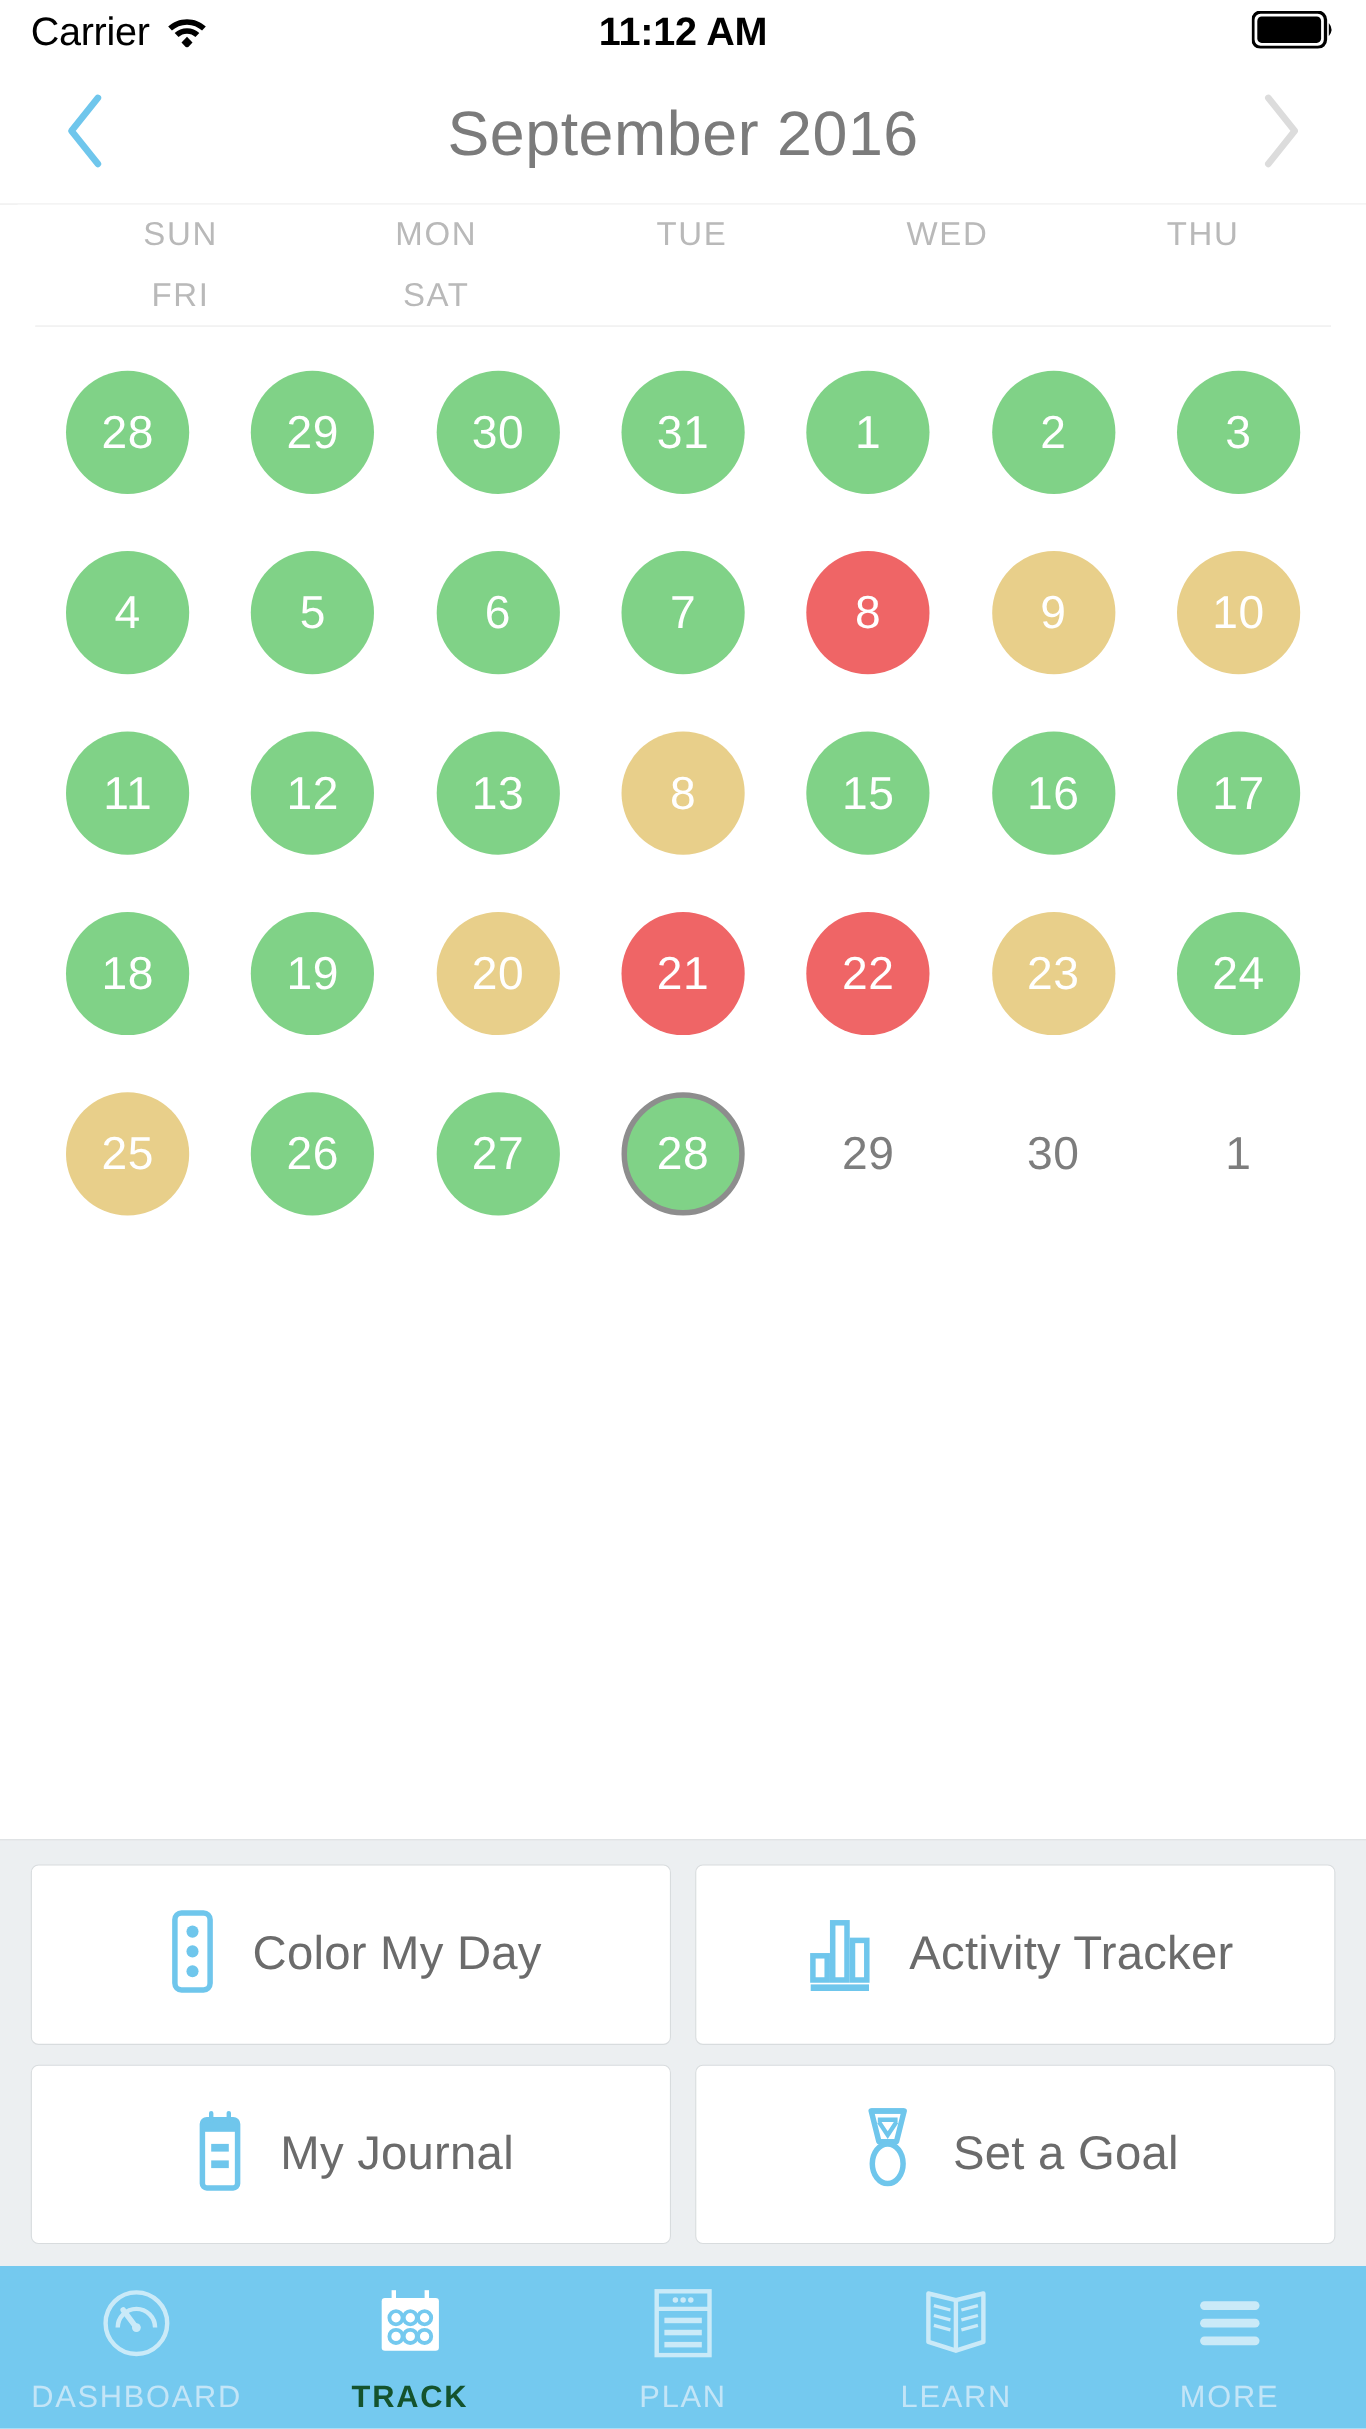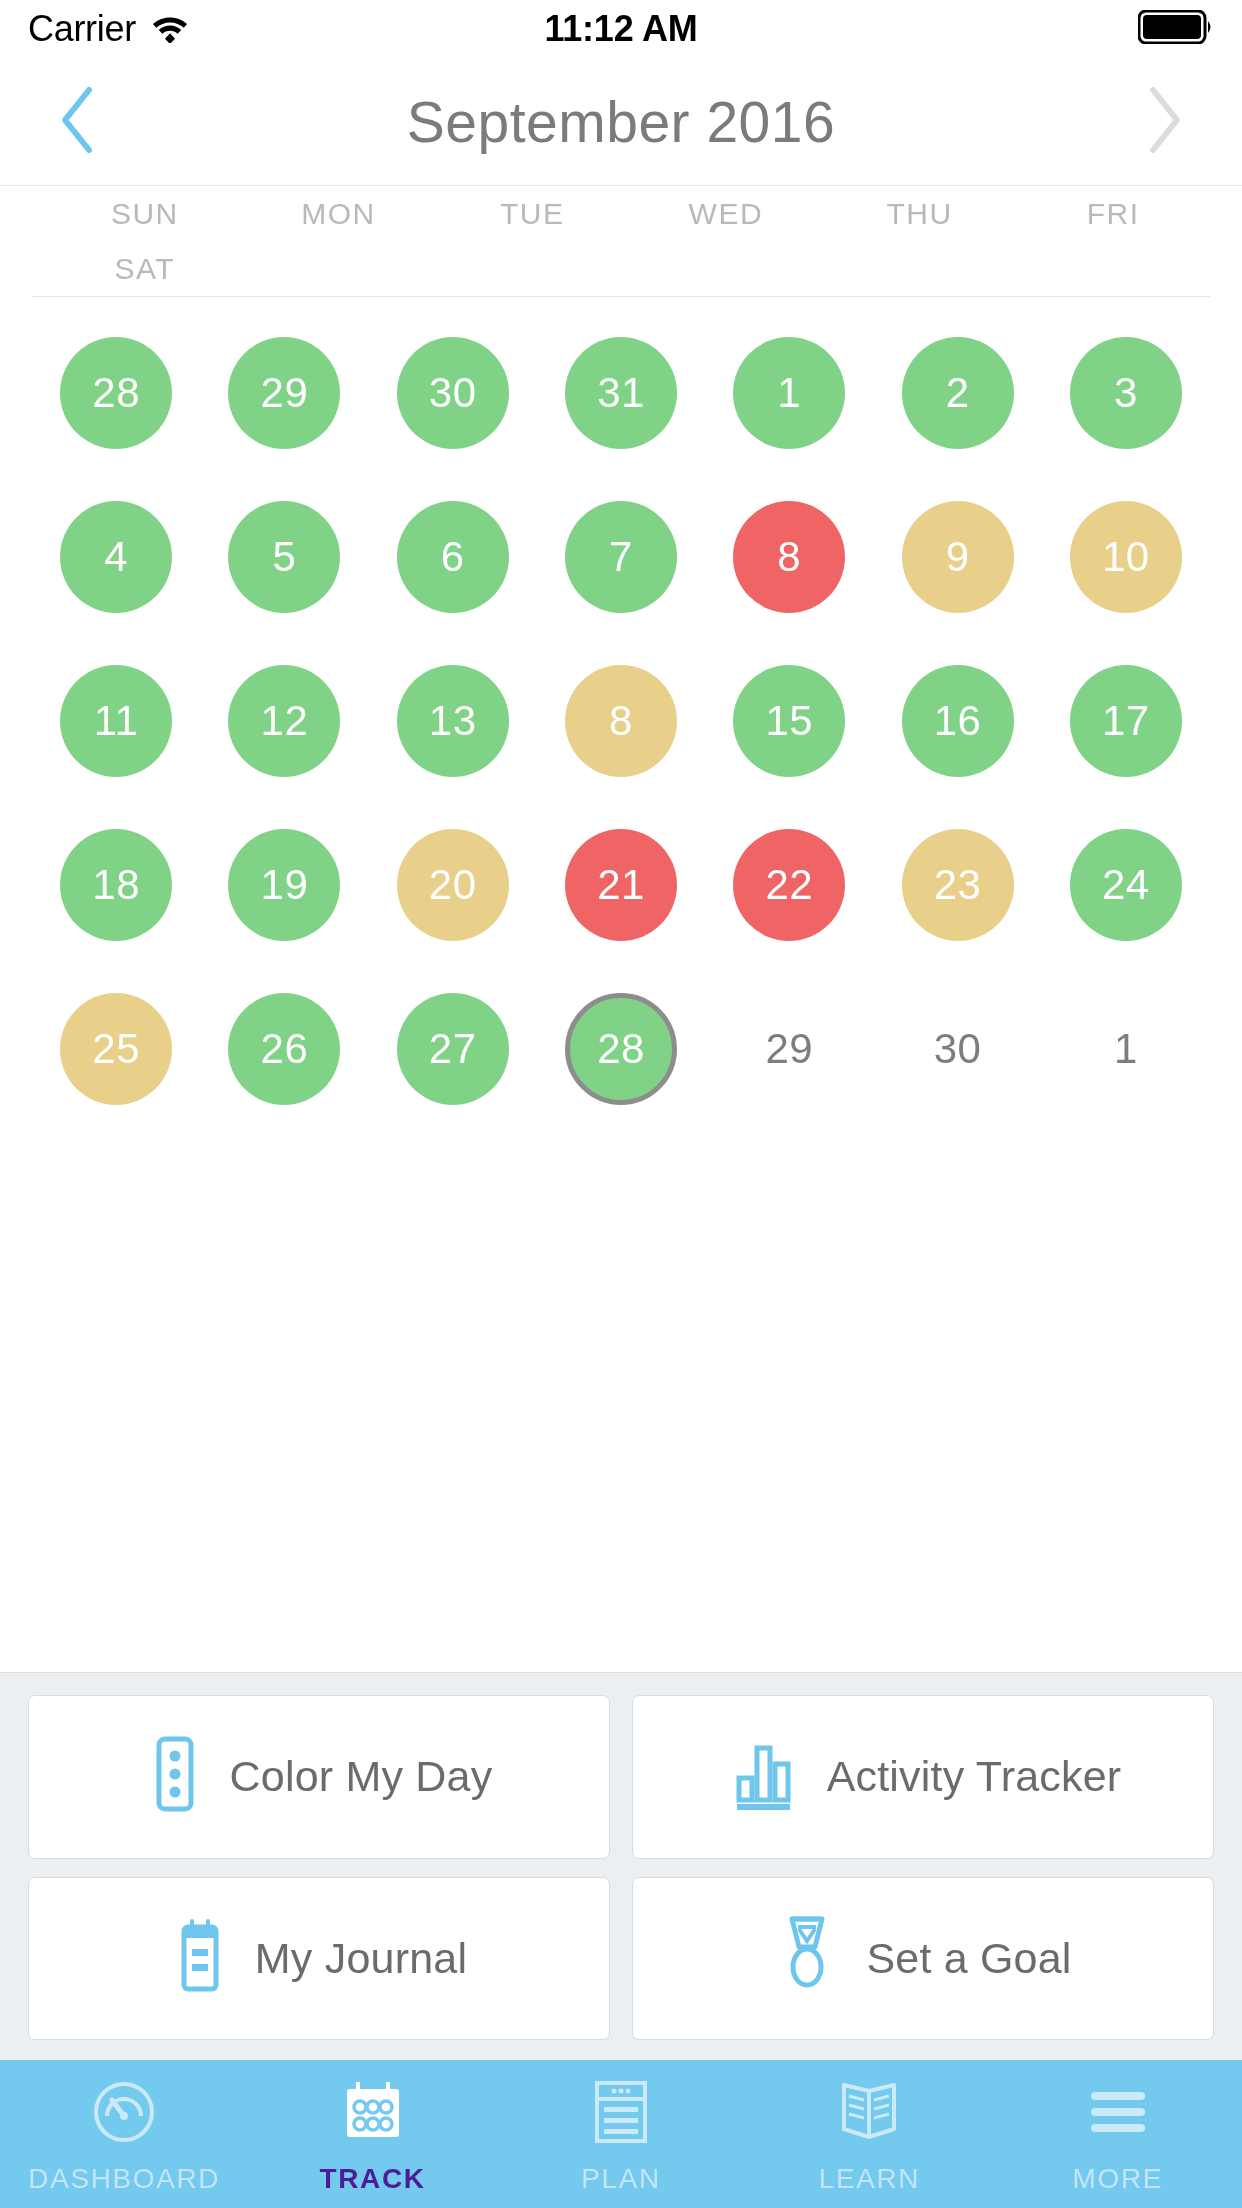--- a/index.html
+++ b/index.html
@@ -37,21 +37,21 @@
   }
   .nav-arrow { width:70px; height:90px; display:flex; align-items:center; justify-content:center; }
   .nav-title {
     flex:1; text-align:center;
     font-size:57px; color:#7b7b7b; font-weight:400; letter-spacing:0.5px;
   }
 
   
   .weekdays {
     flex:0 0 110px;
-    display:grid; grid-template-columns:repeat(6,1fr);
+    display:grid; grid-template-columns:repeat(5,1fr);
     align-items:center;
     padding:0 32px;
     background:#ffffff;
     margin-left:16px;
   }
   .weekday {
     text-align:center; font-size:30px; color:#b9b9b9; letter-spacing:1.5px;
   }
   .wd-rule { height:1px; background:#e4e4e4; margin:0 32px; }
 
@@ -101,21 +101,21 @@
   }
   .tab {
     display:flex; flex-direction:column; align-items:center; justify-content:center;
     gap:18px;
     padding-top:6px;
   }
   .tab-icon { height:66px; display:flex; align-items:center; justify-content:center; }
   .tab-label { font-size:28px; letter-spacing:1.6px; }
   .tab.inactive .tab-label { color:#c3e5f7; }
   .tab.inactive .tab-icon svg { opacity:.62; }
-  .tab.active .tab-label { color:#4c1d95; font-weight:600;text-align:right; }
+  .tab.active .tab-label { color:#14532d; font-weight:600;text-align:right; }
 </style>
 </head>
 <body>
 
 <div class="phone">
 
   <div class="statusbar">
     <div class="sb-left">
       <span class="sb-carrier">Carrier</span>
       <span>

